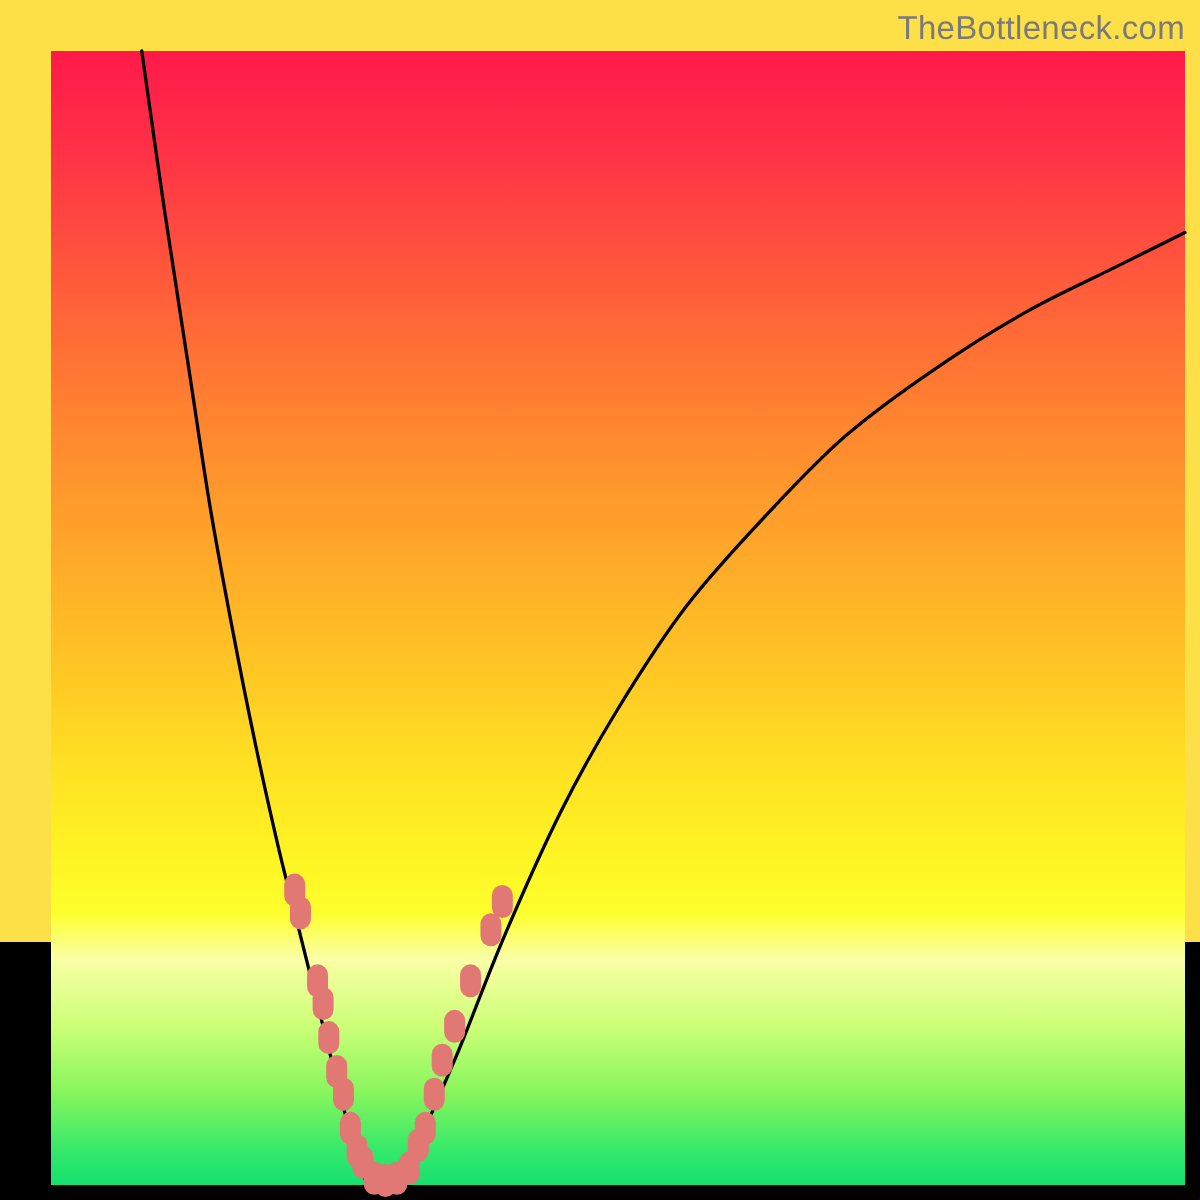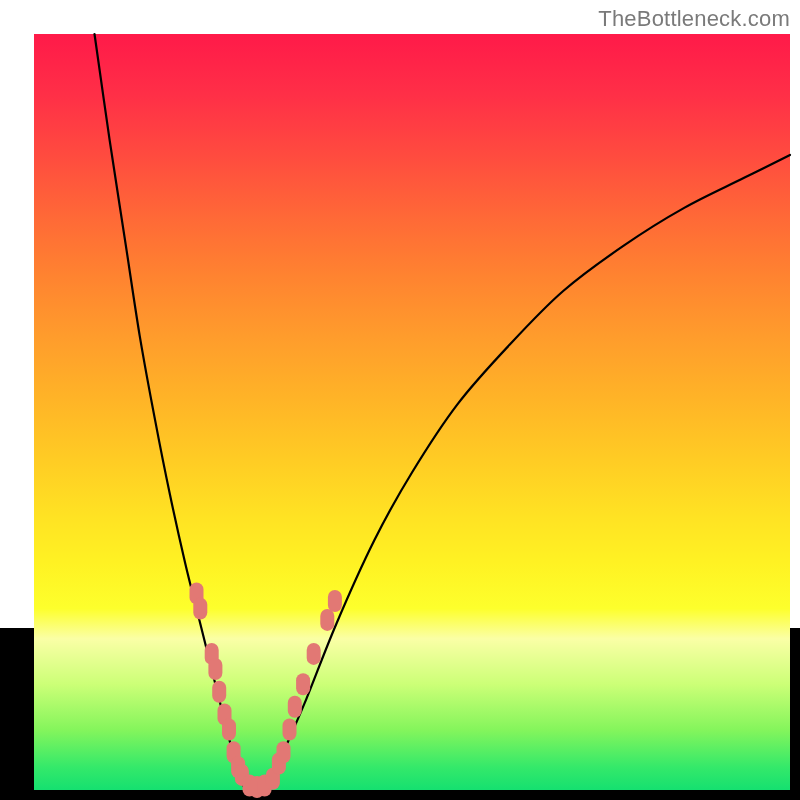--- a/index.html
+++ b/index.html
@@ -8,21 +8,21 @@
     width: 800px;
     height: 800px;
     overflow: hidden;
     background: #000;
     font-family: Arial, Helvetica, sans-serif;
   }
   .stage {
     position: relative;
     width: 800px;
     height: 628px;
-    background: #ffffff;
+    background: #fde047;
   }
   .plot-area {
     position: absolute;
     left: 34px;
     top: 34px;
     width: 756px;
     height: 756px;
     
     background: linear-gradient(
       to bottom,

